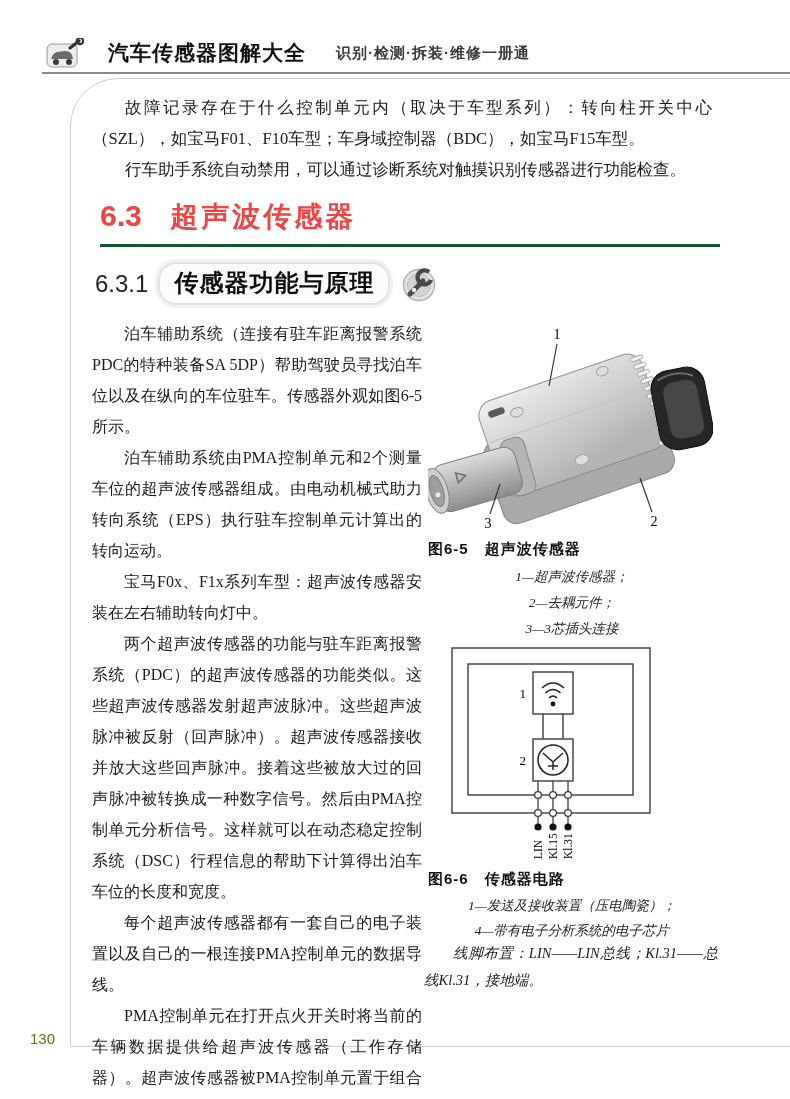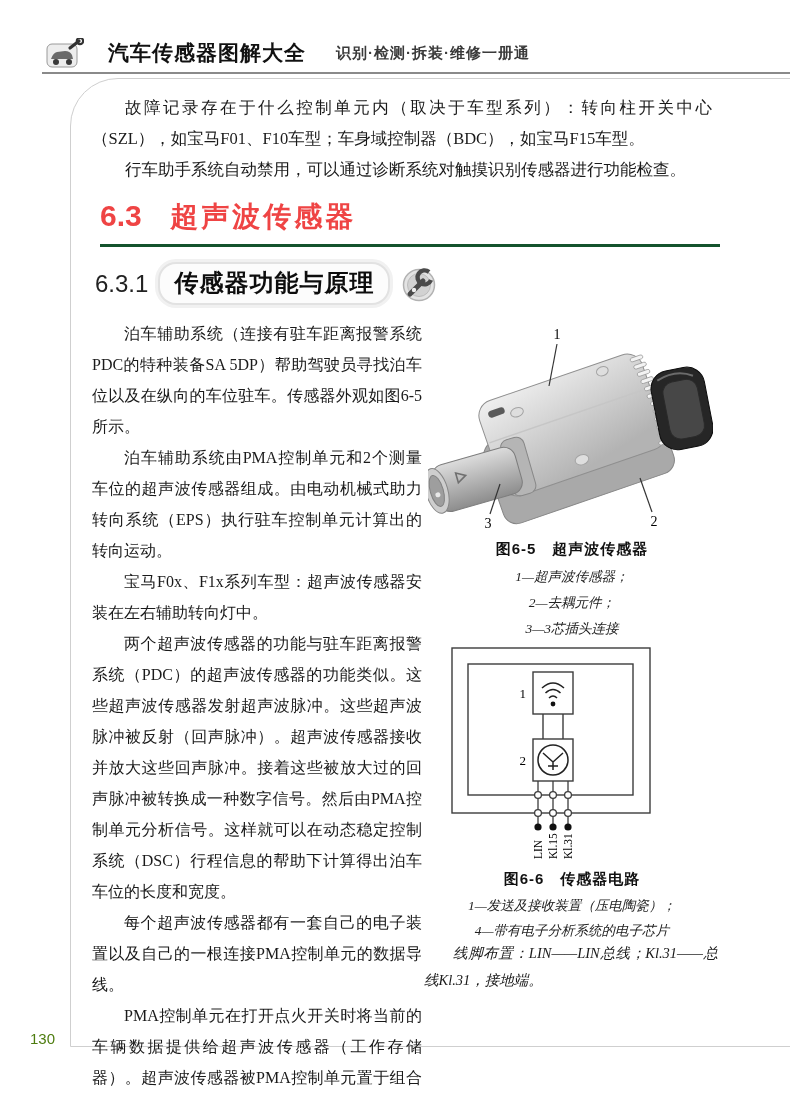--- a/index.html
+++ b/index.html
@@ -47,21 +47,21 @@
     box-shadow:0 0 0 2px #e2e2e2, 0 0 0 5px #f1f1f1;
   }
   .subsec-badge { width:38px; height:38px; }
   
   .leftcol { position:absolute; left:92px; top:318px; width:330px;
     font-size:16px; line-height:31px; text-align:justify; }
   .leftcol p { margin:0; text-indent:2em; }
   
   .fig65-art { position:absolute; left:428px; top:326px; width:285px; height:207px; }
   .fig-caption {
-    position:absolute; text-align:center;
+    position:absolute; text-align:left;
     font-family:"Liberation Sans","DejaVu Sans",sans-serif; font-weight:bold;
     font-size:15px; color:#111; letter-spacing:1px;
   }
   .cap65 { left:428px; top:540px; width:288px; }
   .legend { position:absolute; text-align:center; font-style:italic;
     font-size:13.5px; color:#222; }
   .leg65 { left:428px; top:564px; width:288px; line-height:26px; }
   .fig66-art { position:absolute; left:446px; top:646px; width:210px; height:215px; }
   .cap66 { left:428px; top:870px; width:288px; }
   .leg66 { left:428px; top:893px; width:288px; line-height:25px; }

